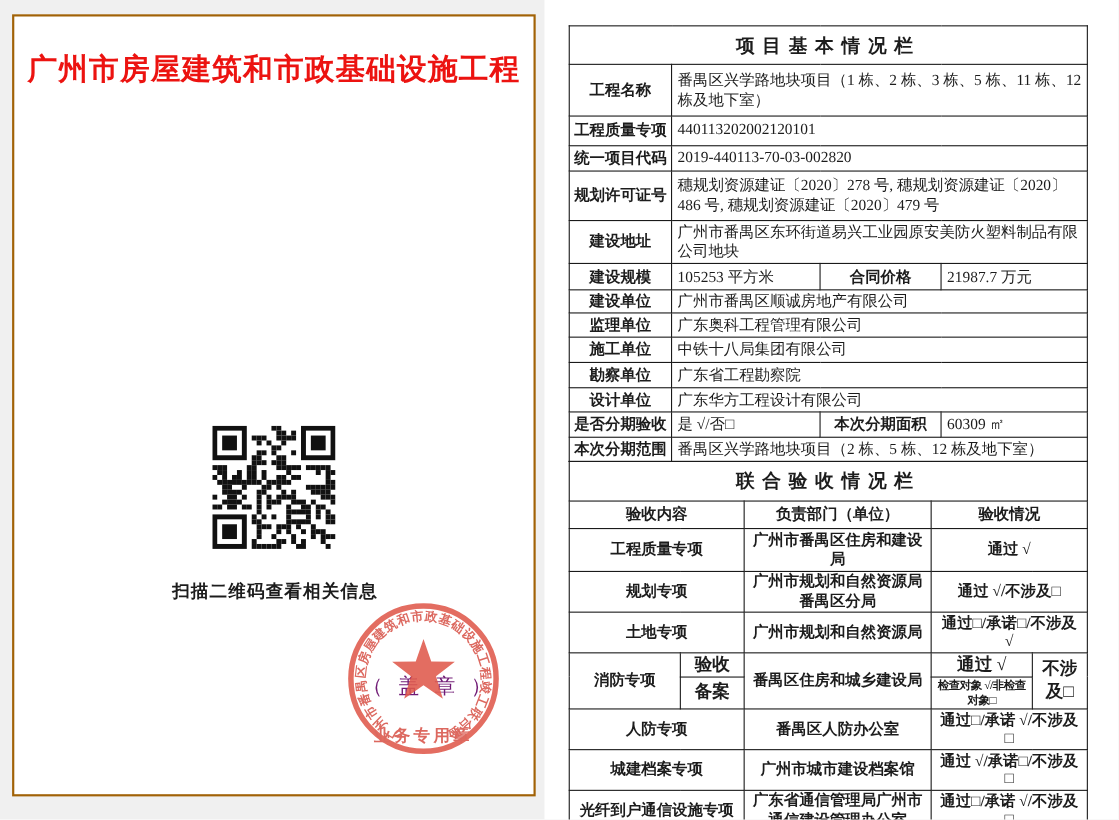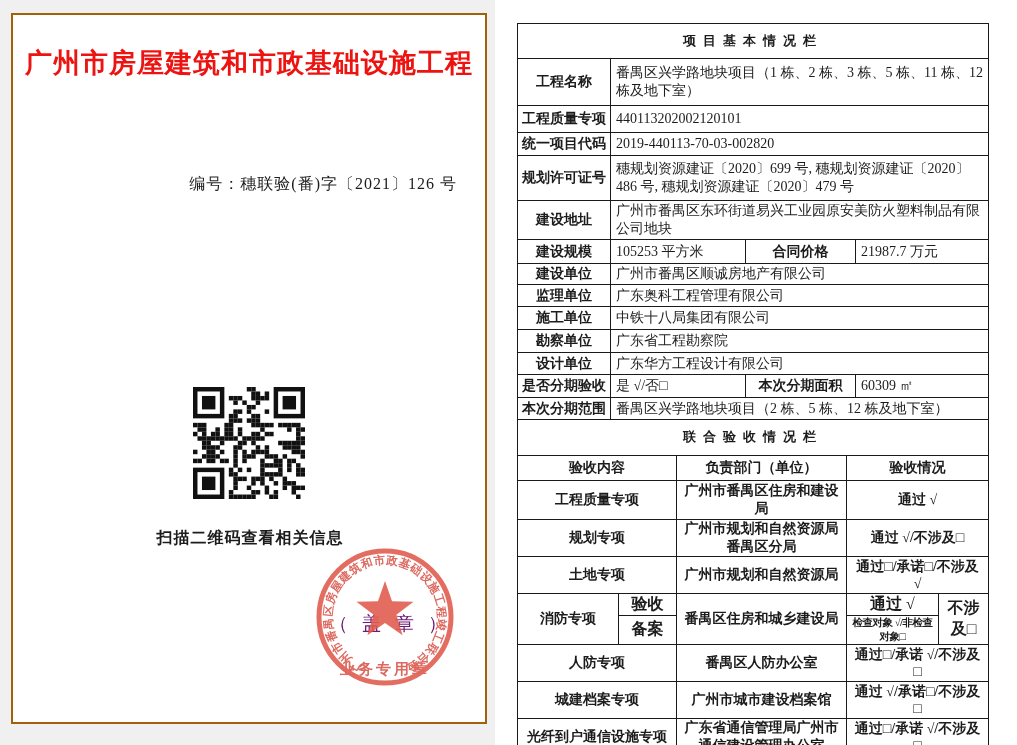--- a/index.html
+++ b/index.html
@@ -48,21 +48,21 @@
   .stamp{position:absolute;left:282px;top:512px;width:180px;height:180px;z-index:3;opacity:.88;}
   
   .page-right-bg{position:absolute;left:495px;top:0;width:522px;height:745px;background:#ffffff;}
   .page-right{position:absolute;left:517px;top:23px;width:471px;}
   table{border-collapse:collapse;table-layout:fixed;width:471px;}
   td,th{
     border:1.5px solid #1a1a1a;padding:1px 5px;vertical-align:middle;
     font-size:14px;overflow:hidden;
   }
   .tbl-b{margin-top:-1.5px;}
-  .sec-title{font-size:13px;font-weight:bold;text-align:center;letter-spacing:7px;}
+  .sec-title{font-size:17px;font-weight:bold;text-align:center;letter-spacing:7px;}
   .lbl{text-align:center;font-weight:bold;padding:1px 2px;}
   .val{text-align:left;font-weight:normal;}
   .ctr{text-align:center;}
   .bold{font-weight:bold;}
   .small{font-size:16px;padding:0 2px;}
   .tiny{font-size:10.5px;padding:0 1px;letter-spacing:-0.5px;}
   
   .tbl-a tr:nth-child(1){height:35px}.tbl-a tr:nth-child(2){height:47px}
   .tbl-a tr:nth-child(3){height:27px}.tbl-a tr:nth-child(4){height:23px}
   .tbl-a tr:nth-child(5){height:45px}.tbl-a tr:nth-child(6){height:23px}
@@ -77,21 +77,20 @@
   .tbl-b tr:nth-child(7){height:14px}.tbl-b tr:nth-child(8){height:28px}
   .tbl-b tr:nth-child(9){height:28px}.tbl-b tr:nth-child(10){height:30px}
   .tbl-b tr:nth-child(11){height:31px}.tbl-b tr:nth-child(12){height:29px}
   .tbl-b tr:nth-child(13){height:18px}
 </style>
 </head>
 <body>
 
 <div class="page-left">
   <div class="title1">广州市房屋建筑和市政基础设施工程</div>
-  <div class="doc-number">编号：穗联验(番)字〔2021〕126 号</div>
 
   <div class="qr">
     <svg viewBox="0 0 110 110" xmlns="http://www.w3.org/2000/svg">
         <rect x="0" y="0" width="110" height="110" fill="#fff"></rect>
         <rect x="52.800000000000004" y="0" width="4.4" height="4.4" fill="#111"></rect>
         <rect x="57.2" y="0" width="4.4" height="4.4" fill="#111"></rect>
         <rect x="57.2" y="4.4" width="4.4" height="4.4" fill="#111"></rect>
         <rect x="61.60000000000001" y="4.4" width="4.4" height="4.4" fill="#111"></rect>
         <rect x="70.4" y="4.4" width="4.4" height="4.4" fill="#111"></rect>
         <rect x="35.2" y="8.8" width="4.4" height="4.4" fill="#111"></rect>
@@ -347,21 +346,21 @@
     <tr>
       <td class="lbl">工程质量专项</td>
       <td colspan="3" class="val">440113202002120101</td>
     </tr>
     <tr>
       <td class="lbl">统一项目代码</td>
       <td colspan="3" class="val">2019-440113-70-03-002820</td>
     </tr>
     <tr>
       <td class="lbl">规划许可证号</td>
-      <td colspan="3" class="val">穗规划资源建证〔2020〕699 号, 穗规划资源建证〔2020〕486 号, 穗规划资源建证〔2020〕479 号</td>
+      <td colspan="3" class="val">穗规划资源建证〔2020〕278 号, 穗规划资源建证〔2020〕486 号, 穗规划资源建证〔2020〕479 号</td>
     </tr>
     <tr>
       <td class="lbl">建设地址</td>
       <td colspan="3" class="val">广州市番禺区东环街道易兴工业园原安美防火塑料制品有限公司地块</td>
     </tr>
     <tr>
       <td class="lbl">建设规模</td>
       <td class="val">105253 平方米</td>
       <td class="lbl">合同价格</td>
       <td class="val">21987.7 万元</td>

